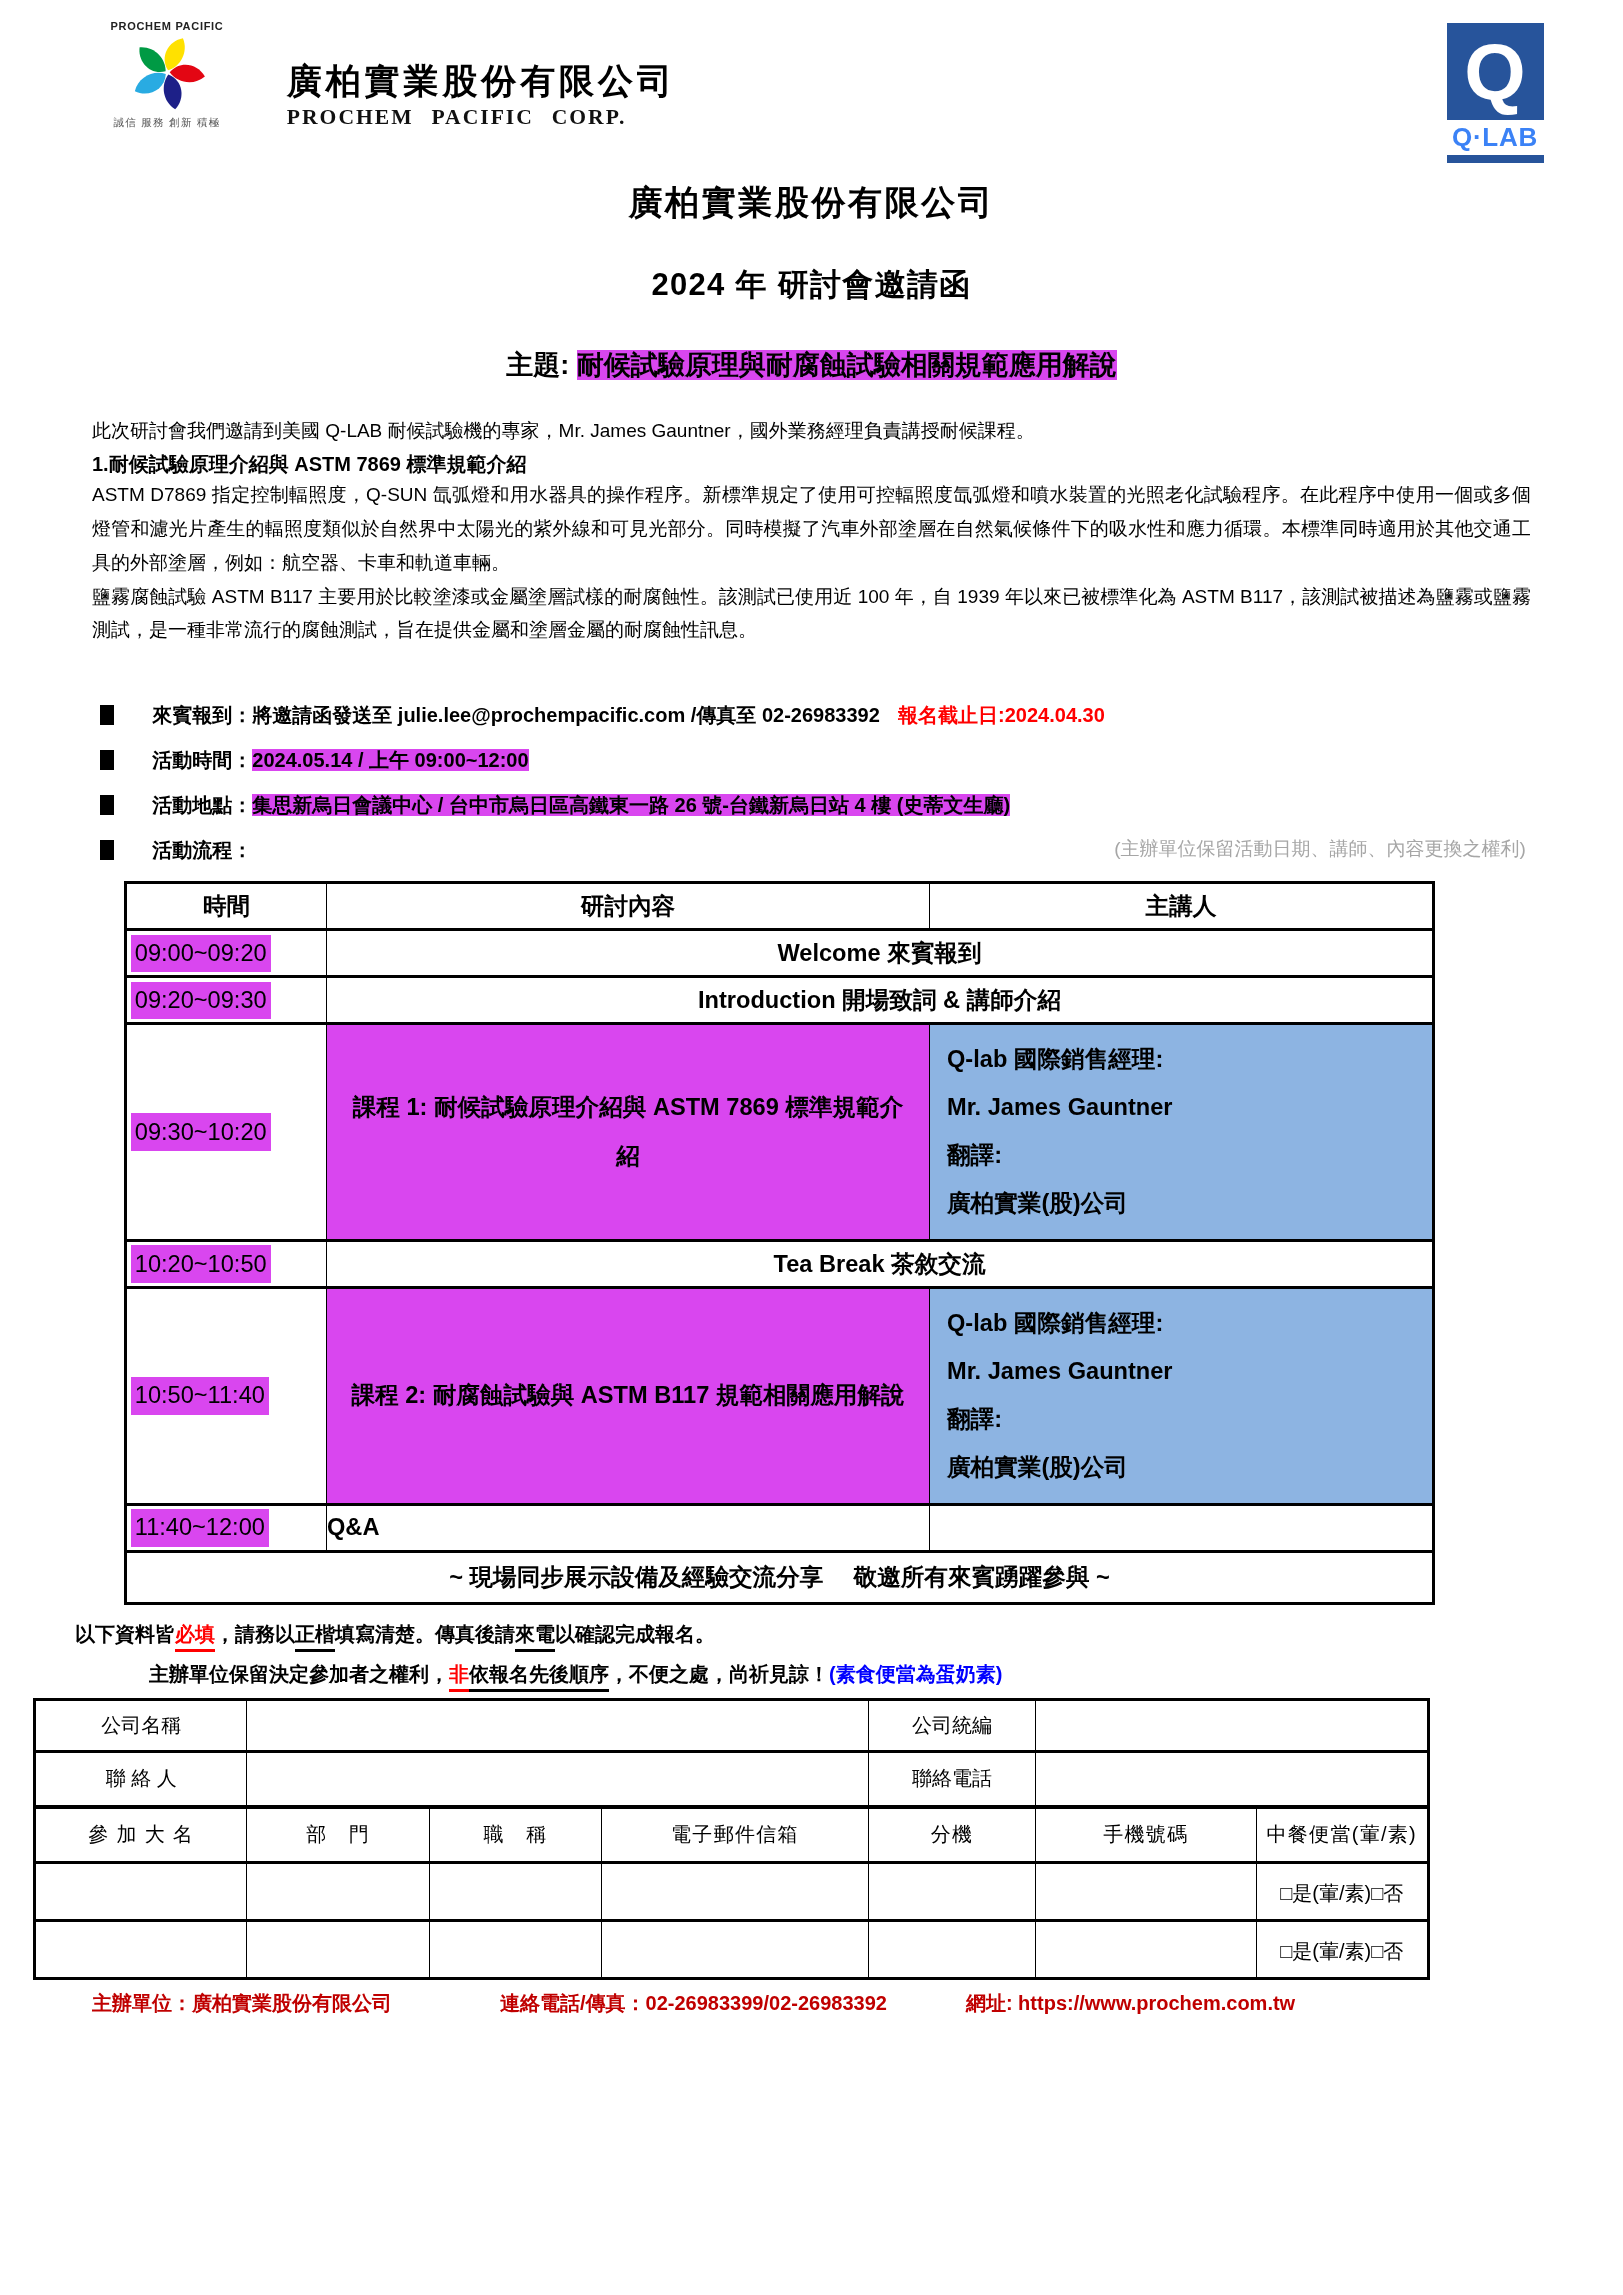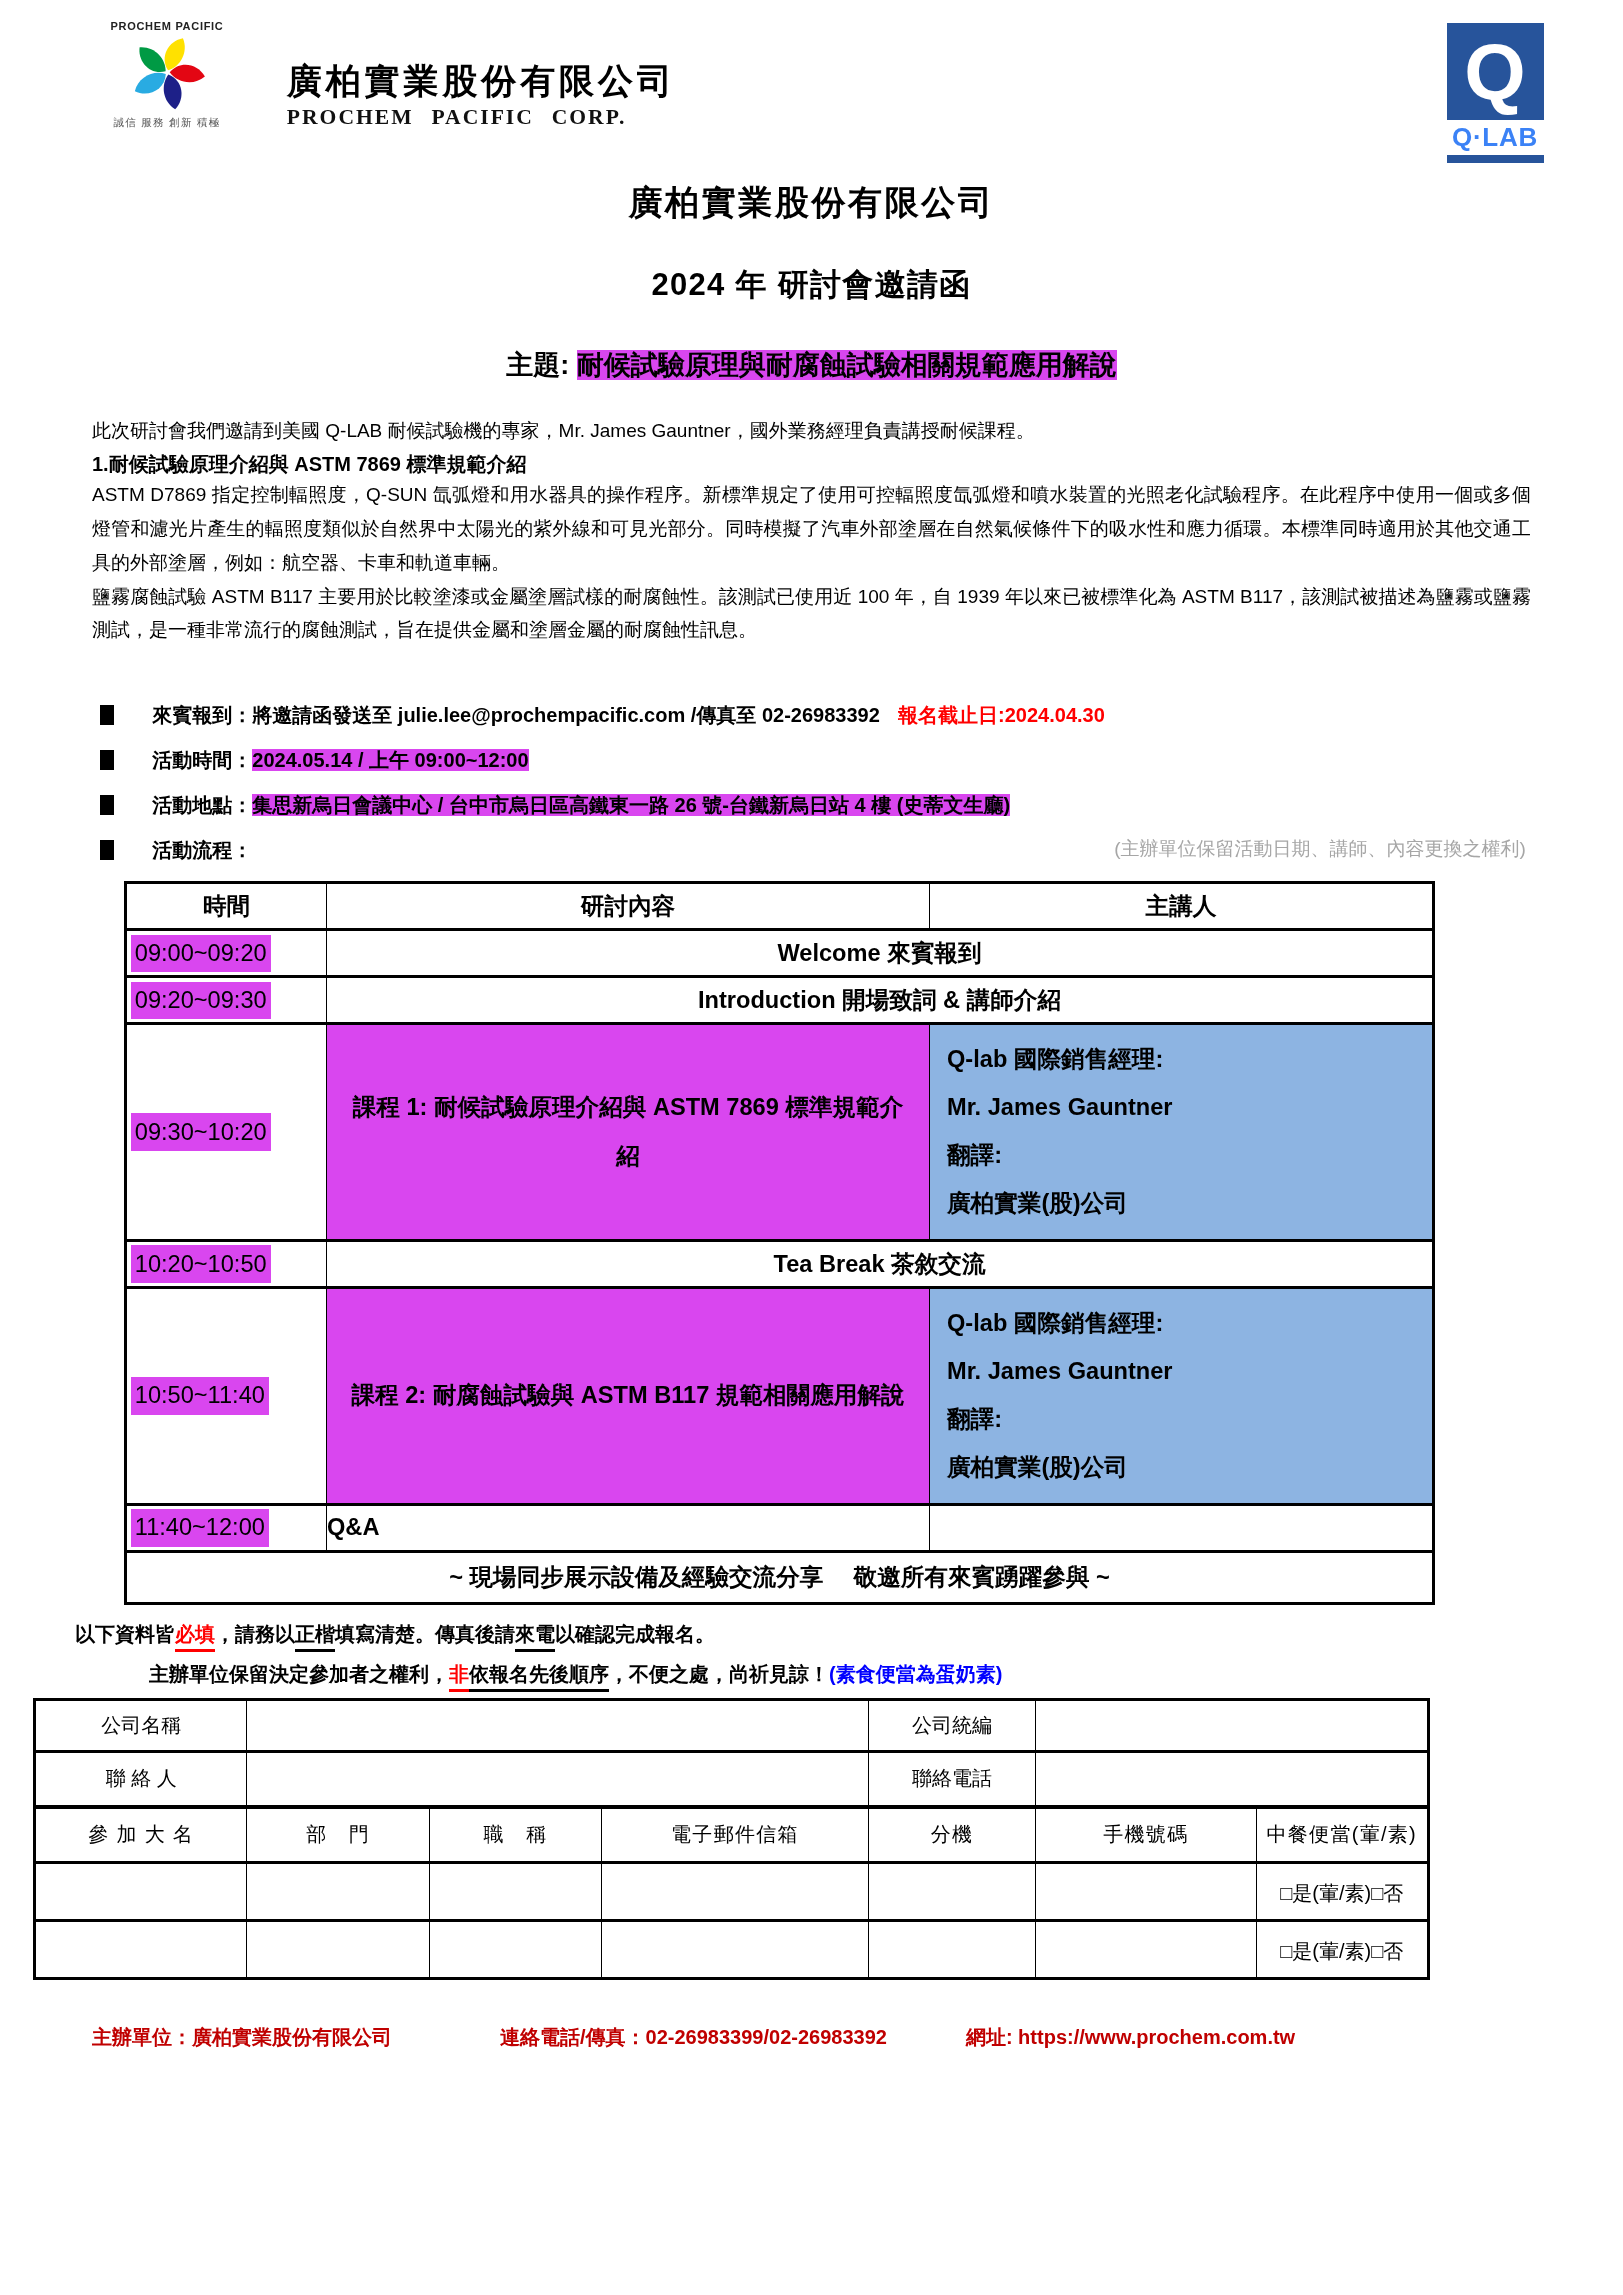--- a/index.html
+++ b/index.html
@@ -67,21 +67,21 @@
   
   table.regform { border-collapse: collapse; margin: 10.5px 0 0 33px; width: 1397px; table-layout: fixed; border: 3.9px solid #000; }
   table.regform td { border: 1.3px solid #000; font-size: 20px; text-align:center; vertical-align:middle; }
   tr.frow1 td { height: 52px; border-bottom-width: 3.3px; }
   tr.frow2 td { height: 55px; border-bottom-width: 4.6px; }
   tr.fhead td { height: 56px; border-bottom-width: 3.3px; letter-spacing:1.3px; }
   tr.fblank td { height: 58px; border-bottom-width: 3.3px; }
   td.lunch-head { font-size: 15px; letter-spacing:0; padding: 0 1.3px; }
   td.lunch-opt { font-size: 15.7px; vertical-align: top; padding-top: 3.9px; letter-spacing:0; }
   
-  .page-footer { display:flex; padding: 0 92px; margin-top: 44px; color:#C00000; font-size: 20px; font-weight: bold; }
+  .page-footer { display:flex; padding: 0 92px; margin-top: 10px; color:#C00000; font-size: 20px; font-weight: bold; }
   .page-footer .f2 { margin-left: 108px; }
   .page-footer .f3 { margin-left: 79px; }
 </style>
 </head>
 <body>
 
 <div class="header">
   <div class="logo-left">
     <div class="logo-icon-col">
       <div class="logo-small-text">PROCHEM PACIFIC</div>

